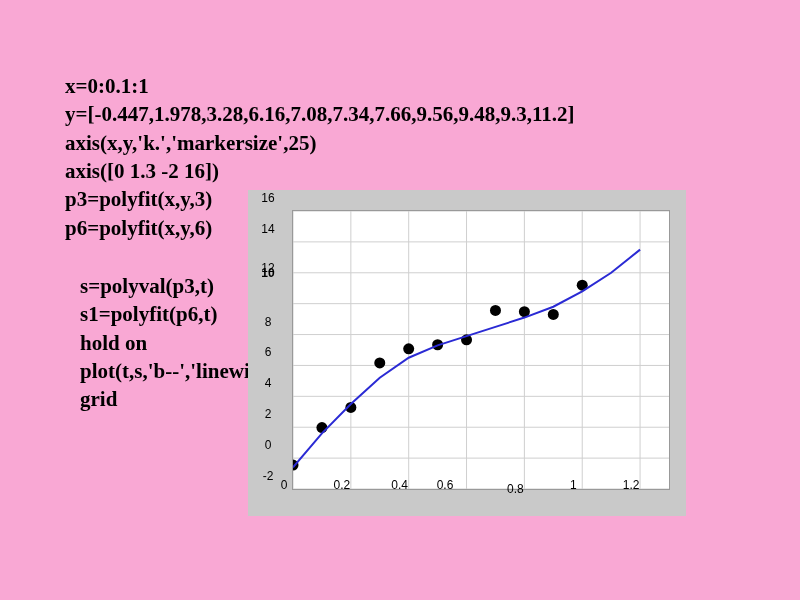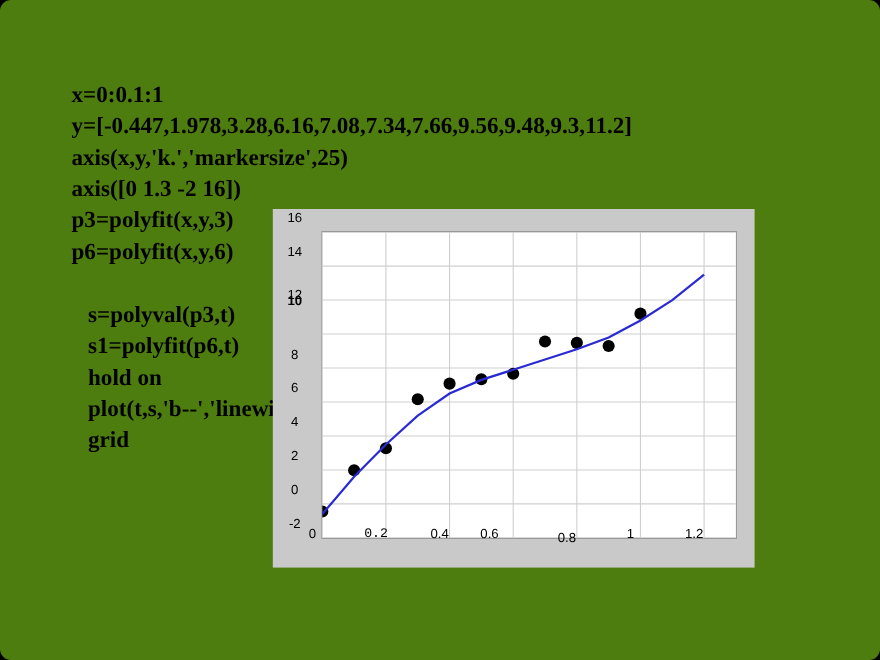--- a/index.html
+++ b/index.html
@@ -7,23 +7,22 @@
     padding: 0;
     width: 800px;
     height: 600px;
     background: #000;
     font-family: "Times New Roman", serif;
     overflow: hidden;
   }
   .slide {
     position: absolute;
     inset: 0;
-    background: #4d7c0f;
+    background: #f9a8d4;
     box-sizing: border-box;
-    border-radius: 10px;
   }
   .codeblock {
     position: absolute;
     font-weight: bold;
     font-size: 21px;
     line-height: 1.35;
     color: #000;
   }
   .block1 { left: 65px; top: 72px; }
   .block2 { left: 80px; top: 272px; }
@@ -126,21 +125,21 @@
         <div class="ylabel" style="left: 8px; top: 186.333px; width: 24px;">4</div>
         <div class="ylabel" style="left: 8px; top: 155.444px; width: 24px;">6</div>
         <div class="ylabel" style="left: 8px; top: 124.556px; width: 24px;">8</div>
         <div class="ylabel" style="left: 8px; top: 76px; width: 24px; font-weight: bold;">10</div>
         <div class="ylabel" style="left: 8px; top: 71px; width: 24px;">12</div>
         <div class="ylabel" style="left: 8px; top: 31.8889px; width: 24px;">14</div>
         <div class="ylabel" style="left: 8px; top: 1px; width: 24px;">16</div>
       </div>
     <div id="xlabels">
         <div class="xlabel" style="left: 21px; top: 288px; width: 30px;">0</div>
-        <div class="xlabel" style="left: 78.8462px; top: 288px; width: 30px; font-family: Liberation Mono, monospace;">0.2</div>
+        <div class="xlabel" style="left: 78.8462px; top: 288px; width: 30px;">0.2</div>
         <div class="xlabel" style="left: 136.692px; top: 288px; width: 30px;">0.4</div>
         <div class="xlabel" style="left: 182px; top: 288px; width: 30px;">0.6</div>
         <div class="xlabel" style="left: 252.385px; top: 292px; width: 30px;">0.8</div>
         <div class="xlabel" style="left: 310.231px; top: 288px; width: 30px;">1</div>
         <div class="xlabel" style="left: 368.077px; top: 288px; width: 30px;">1.2</div>
       </div>
   </div>
 
 </div>
 

